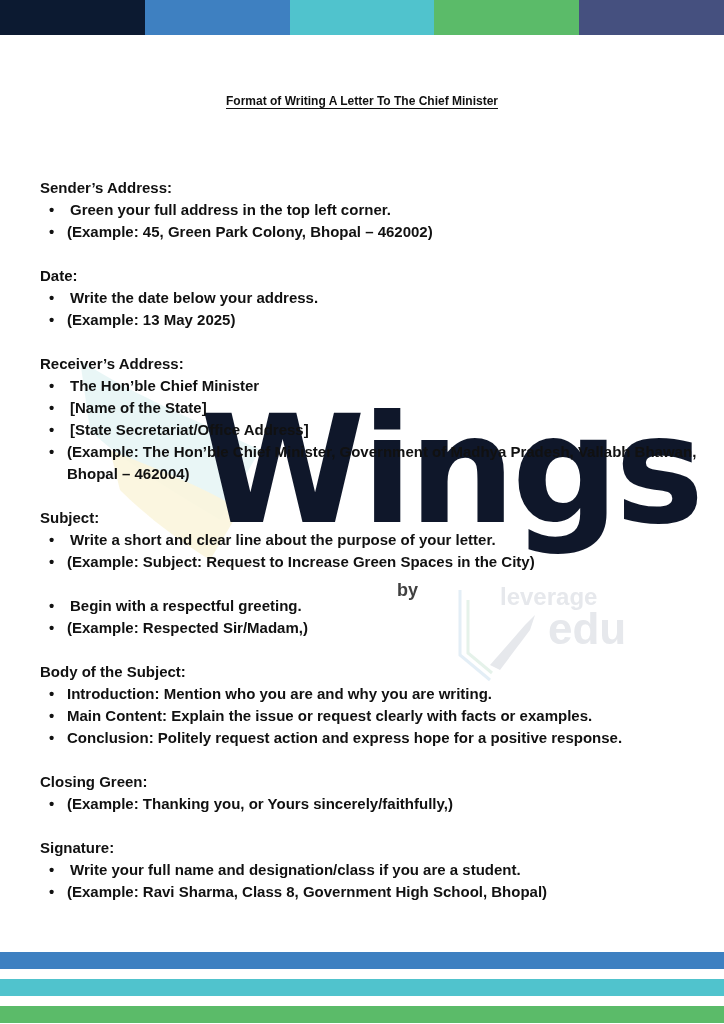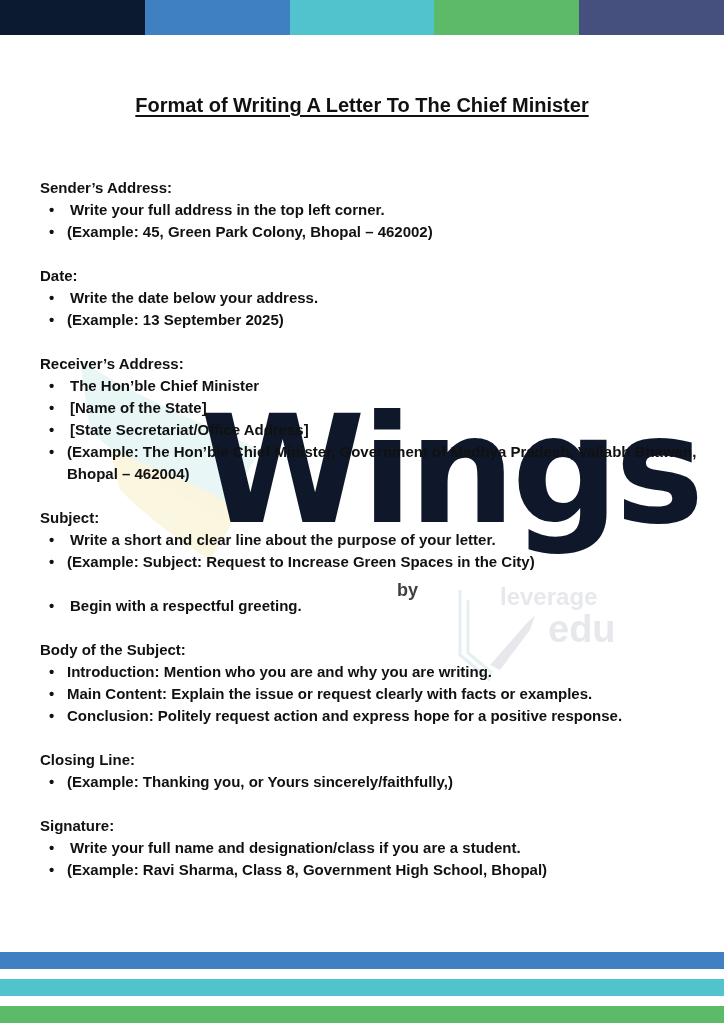--- a/index.html
+++ b/index.html
@@ -13,27 +13,27 @@
   .top-bar .seg { flex: 1; height: 35px; }
   .bottom-band { position: absolute; left: 0; width: 724px; height: 17px; }
 
   .watermark { position: absolute; pointer-events: none; }
   .wm-wings {
     left: 200px; top: 395px; font-family: "DejaVu Sans", sans-serif; font-weight: bold;
     font-size: 150px; line-height: 150px; color: #0f172a; letter-spacing: -4px;
   }
   .wm-by { left: 397px; top: 580px; font-size: 18px; font-weight: bold; color: #404040; }
   .wm-leverage { left: 500px; top: 580px; font-size: 24px; font-weight: bold; color: #e6e8ec; line-height: 34px; }
-  .wm-edu { left: 548px; top: 612px; font-size: 38px; font-weight: bold; color: #e6e8ec; line-height: 34px; }
+  .wm-edu { left: 548px; top: 612px; font-size: 44px; font-weight: bold; color: #e6e8ec; line-height: 34px; }
   .wm-shape { left: 20px; top: 340px; }
   .wm-mark { left: 450px; top: 585px; }
 
   .title {
     position: absolute; top: 94px; left: 0; width: 724px; text-align: center;
-    font-size: 20px; font-weight: bold; text-decoration: underline; text-underline-offset: 3px;
+    font-size: 12px; font-weight: bold; text-decoration: underline; text-underline-offset: 3px;
     color: #111;
   }
   .content { position: absolute; left: 40px; top: 177px; width: 660px; }
   .section { margin-bottom: 22px; }
   .section-heading { font-size: 15px; font-weight: bold; line-height: 22px; margin: 0; }
   ul.items { list-style: none; margin: 0; padding: 0; }
   ul.items li {
     position: relative; padding-left: 27px; font-size: 15px; font-weight: bold; line-height: 22px;
   }
   ul.items li::before {
@@ -70,30 +70,30 @@
 <div class="watermark wm-leverage">leverage</div>
 <div class="watermark wm-edu">edu</div>
 
 <div class="title">Format of Writing A Letter To The Chief Minister</div>
 
 <div class="content">
 
   <div class="section">
     <p class="section-heading">Sender’s Address:</p>
     <ul class="items">
-      <li class="indent-extra">Write your full address in the top left corner.</li>
+      <li class="indent-extra">Green your full address in the top left corner.</li>
       <li>(Example: 45, Green Park Colony, Bhopal – 462002)</li>
     </ul>
   </div>
 
   <div class="section">
     <p class="section-heading">Date:</p>
     <ul class="items">
       <li class="indent-extra">Write the date below your address.</li>
-      <li>(Example: 13 September 2025)</li>
+      <li>(Example: 13 May 2025)</li>
     </ul>
   </div>
 
   <div class="section">
     <p class="section-heading">Receiver’s Address:</p>
     <ul class="items">
       <li class="indent-extra">The Hon’ble Chief Minister</li>
       <li class="indent-extra">[Name of the State]</li>
       <li class="indent-extra">[State Secretariat/Office Address]</li>
       <li>(Example: The Hon’ble Chief Minister, Government of Madhya Pradesh, Vallabh Bhawan, Bhopal – 462004)</li>
@@ -104,34 +104,35 @@
     <p class="section-heading">Subject:</p>
     <ul class="items">
       <li class="indent-extra">Write a short and clear line about the purpose of your letter.</li>
       <li>(Example: Subject: Request to Increase Green Spaces in the City)</li>
     </ul>
   </div>
 
   <div class="section">
     <ul class="items">
       <li class="indent-extra">Begin with a respectful greeting.</li>
+      <li>(Example: Respected Sir/Madam,)</li>
     </ul>
   </div>
 
   <div class="section">
     <p class="section-heading">Body of the Subject:</p>
     <ul class="items">
       <li>Introduction: Mention who you are and why you are writing.</li>
       <li>Main Content: Explain the issue or request clearly with facts or examples.</li>
       <li>Conclusion: Politely request action and express hope for a positive response.</li>
     </ul>
   </div>
 
   <div class="section">
-    <p class="section-heading">Closing Line:</p>
+    <p class="section-heading">Closing Green:</p>
     <ul class="items">
       <li>(Example: Thanking you, or Yours sincerely/faithfully,)</li>
     </ul>
   </div>
 
   <div class="section">
     <p class="section-heading">Signature:</p>
     <ul class="items">
       <li class="indent-extra">Write your full name and designation/class if you are a student.</li>
       <li>(Example: Ravi Sharma, Class 8, Government High School, Bhopal)</li>

